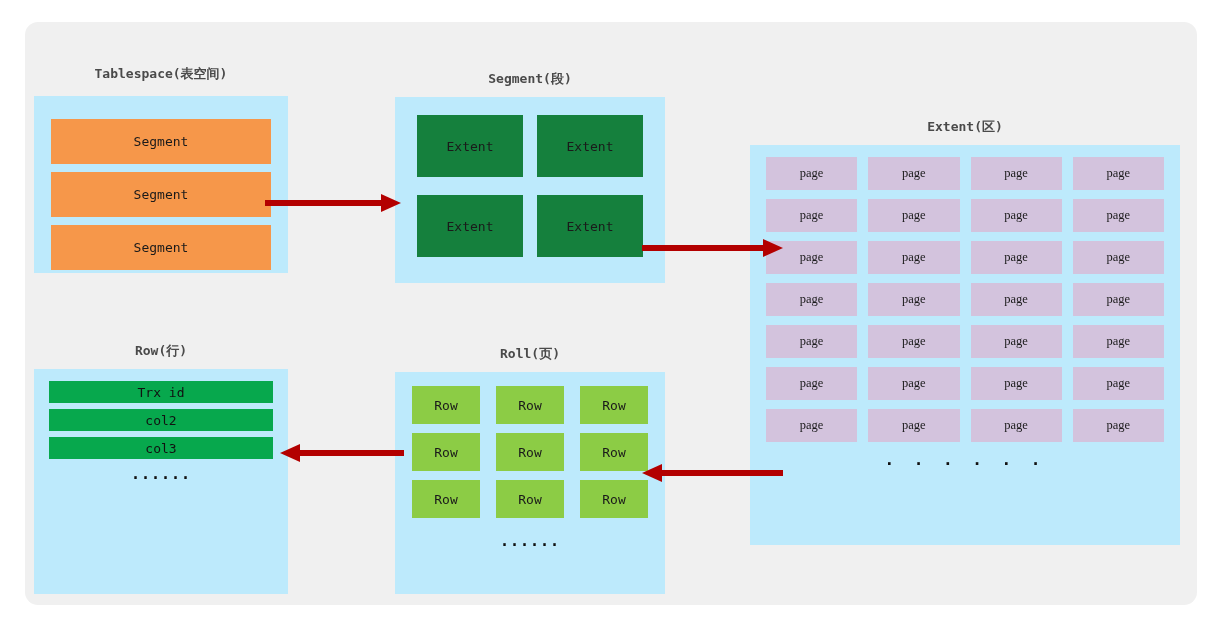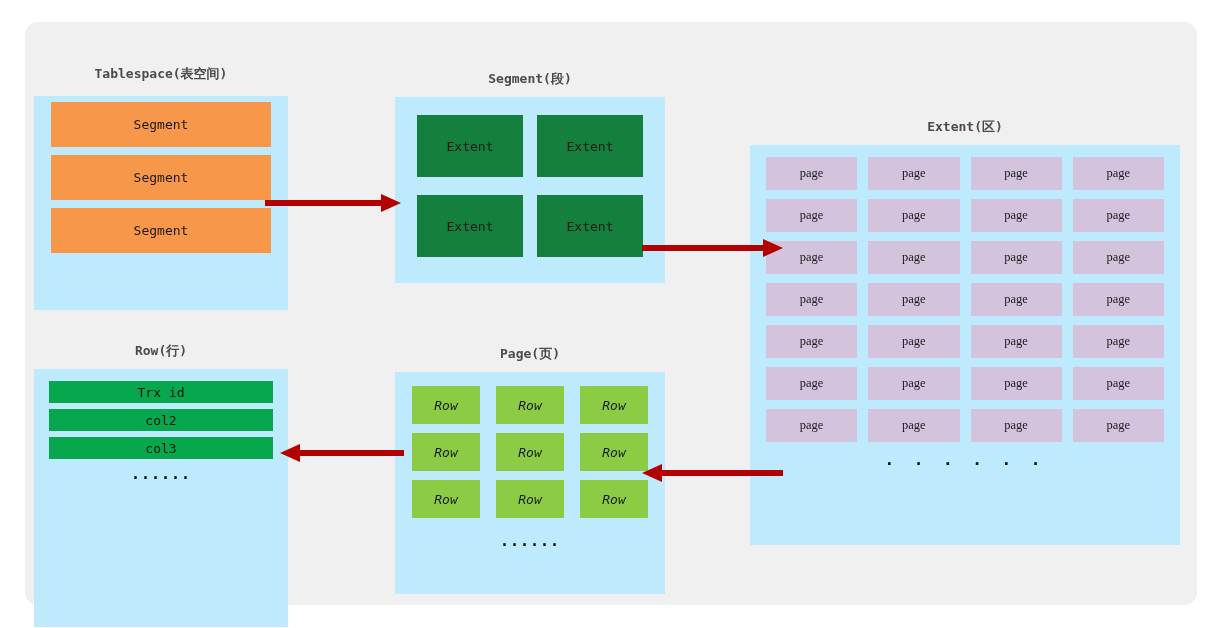--- a/index.html
+++ b/index.html
@@ -44,21 +44,21 @@
   .panel {
     position: absolute;
     left: 0;
     width: 100%;
     background: #bdeafc;
     box-sizing: border-box;
   }
 
   
   #tablespace-group { left: 9px;  top: 43px;  width: 254px; }
-  #tablespace-panel { top: 31px;  height: 214px; padding: 6px 17px; }
+  #tablespace-panel { top: 31px;  height: 177px; padding: 23px 17px; }
   .segment-block {
     height: 45px;
     background: #f6974a;
     margin-bottom: 8px;
     display: flex;
     align-items: center;
     justify-content: center;
     font-size: 13px;
     color: #1a1a1a;
   }
@@ -96,41 +96,40 @@
     background: #d3c3dd;
     display: flex;
     align-items: center;
     justify-content: center;
     font-size: 12.5px;
     color: #1a1a1a;
   }
 
   
   #row-group { left: 9px; top: 320px; width: 254px; }
-  #row-panel { top: 27px; height: 258px; padding: 12px 15px 0 15px; }
+  #row-panel { top: 27px; height: 225px; padding: 12px 15px 0 15px; }
   .col-block {
     height: 22px;
     background: #07a84d;
     margin-bottom: 6px;
     display: flex;
     align-items: center;
     justify-content: center;
     font-size: 13px;
     color: #111111;
   }
 
   
   #page-group { left: 370px; top: 323px; width: 270px; }
   #page-panel { top: 27px; height: 222px; padding: 14px 17px 0 17px; }
   .row-grid {
     display: grid;
     grid-template-columns: repeat(3, 1fr);
     grid-auto-rows: 38px;
     gap: 9px 16px;
-    font-style: italic;
   }
   .row-block {
     background: #8ccc45;
     display: flex;
     align-items: center;
     justify-content: center;
     font-size: 13px;
     color: #1a1a1a;
   }
 
@@ -218,21 +217,21 @@
     <div class="group-title">Row(行)</div>
     <div class="panel" id="row-panel">
       <div class="col-block">Trx id</div>
       <div class="col-block">col2</div>
       <div class="col-block">col3</div>
       <div class="ellipsis" id="row-ellipsis">······</div>
     </div>
   </div>
 
   <div class="group" id="page-group">
-    <div class="group-title">Page(页)</div>
+    <div class="group-title">Roll(页)</div>
     <div class="panel" id="page-panel">
       <div class="row-grid">
         <div class="row-block">Row</div>
         <div class="row-block">Row</div>
         <div class="row-block">Row</div>
         <div class="row-block">Row</div>
         <div class="row-block">Row</div>
         <div class="row-block">Row</div>
         <div class="row-block">Row</div>
         <div class="row-block">Row</div>

